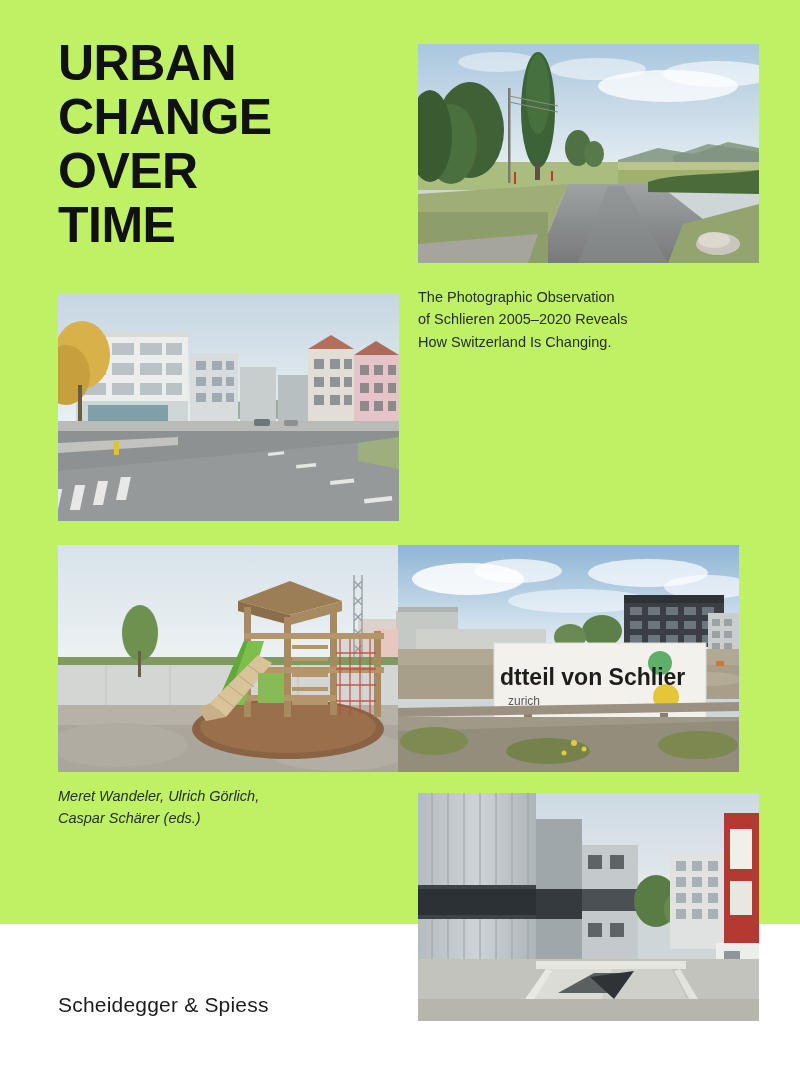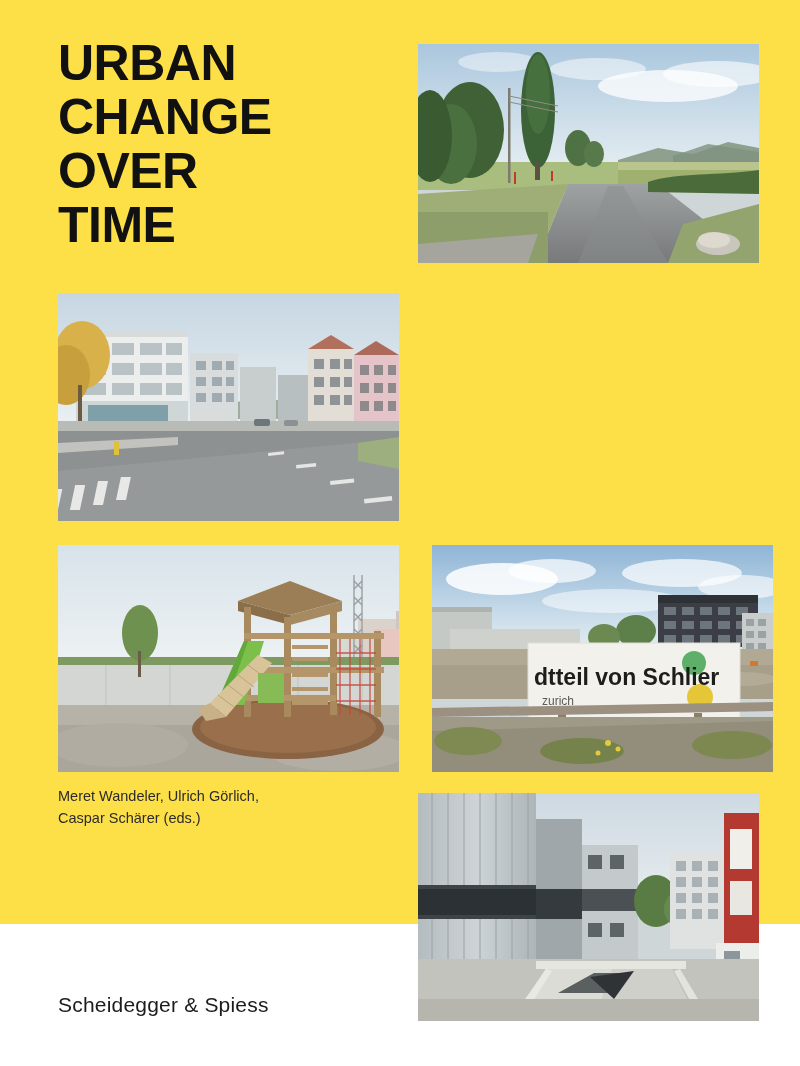--- a/index.html
+++ b/index.html
@@ -13,21 +13,21 @@
     font-family: "Liberation Sans", sans-serif;
     color: #1a1a1a;
     position: relative;
     overflow: hidden;
   }
   .cover {
     position: absolute;
     left: 0; top: 0;
     width: 800px;
     height: 924px;
-    background: #fde047;
+    background: #bef264;
   }
 
   
   .title {
     position: absolute;
     left: 58px;
     top: 36px;
     width: 330px;
     font-size: 50px;
     line-height: 1.08;
@@ -52,20 +52,21 @@
   
   .editors {
     position: absolute;
     left: 58px;
     top: 786px;
     width: 330px;
     font-size: 14.5px;
     line-height: 1.5;
     color: #2b2b2b;
     white-space: pre-line;
+    font-style: italic;
   }
 
   
   .publisher {
     position: absolute;
     left: 58px;
     top: 993px;
     font-size: 21px;
     letter-spacing: 0.2px;
     color: #1c1c1c;
@@ -76,33 +77,36 @@
     position: absolute;
     overflow: hidden;
     background: #cfd6d8;
   }
   .photo svg { display: block; width: 100%; height: 100%; }
 
   
   #photo-road      { left: 418px; top: 44px;  width: 341px; height: 219px; }
   #photo-street    { left: 58px;  top: 293px; width: 341px; height: 228px; }
   #photo-playground{ left: 58px;  top: 545px; width: 341px; height: 227px; }
-  #photo-signboard { left: 432px; top: 545px; width: 341px; height: 227px; }
+  #photo-signboard { left: 398px; top: 545px; width: 341px; height: 227px; }
   #photo-underpass { left: 418px; top: 793px; width: 341px; height: 228px; }
 </style>
 </head>
 <body>
 
 <div class="cover">
 
   <div class="title">URBAN
 CHANGE
 OVER
 TIME</div>
 
+  <div class="subtitle">The Photographic Observation
+of Schlieren 2005–2020 Reveals
+How Switzerland Is Changing.</div>
 
   <div class="editors">Meret Wandeler, Ulrich Görlich,
 Caspar Schärer (eds.)</div>
 
   <div class="publisher">Scheidegger &amp; Spiess</div>
 
   <div class="photo" id="photo-road">
     <svg viewBox="0 0 341 219" preserveAspectRatio="none">
       <defs>
         <linearGradient id="sky1" x1="0" y1="0" x2="0" y2="1">

